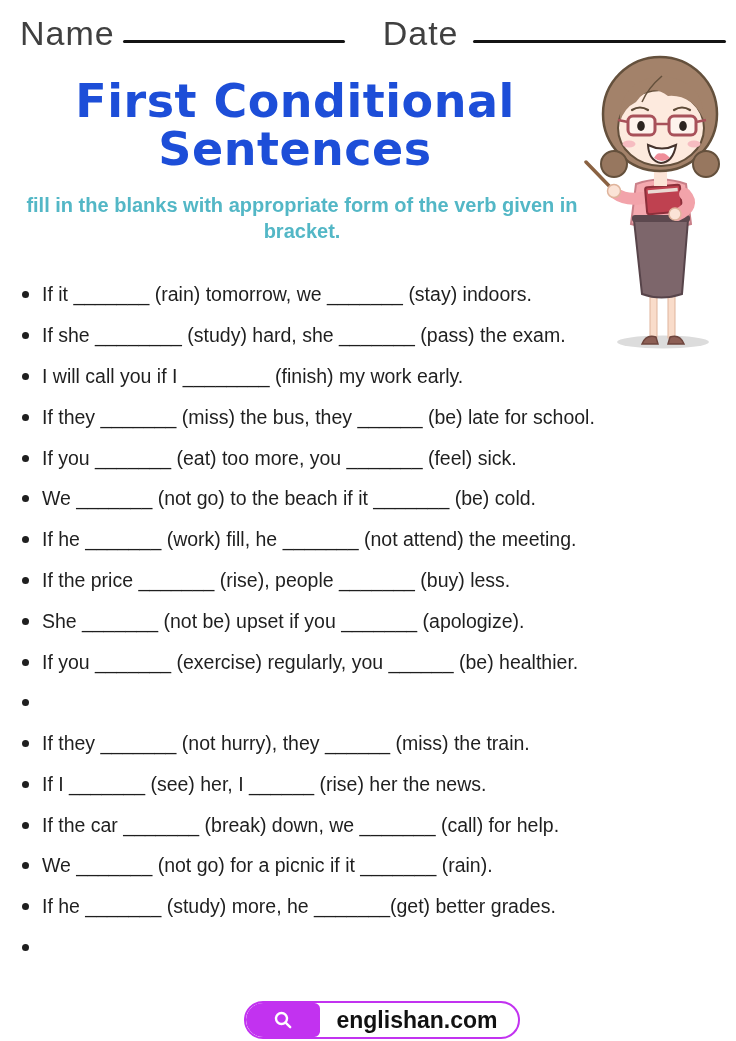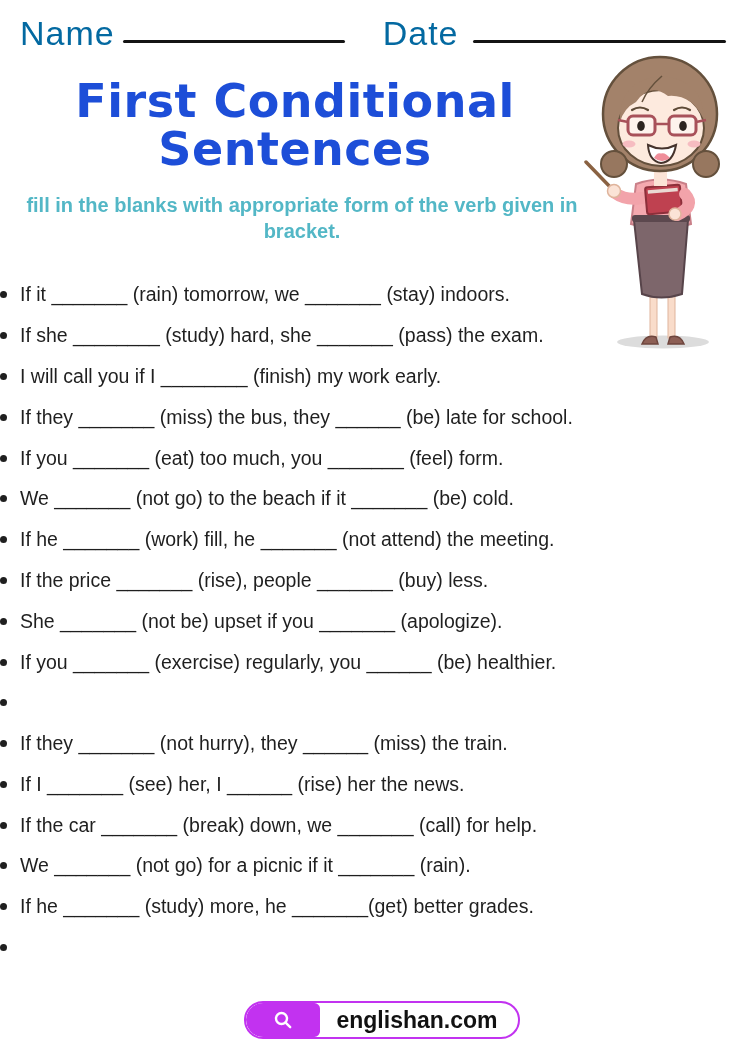--- a/index.html
+++ b/index.html
@@ -12,21 +12,21 @@
     position:relative;
   }
   .page { width:736px; height:1041px; position:relative; }
 
   
   .topbar {
     display:flex; align-items:flex-end;
     padding:8px 8px 0 20px; height:52px;
   }
   .topbar .label {
-    font-size:34px; line-height:1.05; color:#0369a1;
+    font-size:34px; line-height:1.05; color:#404040;
     letter-spacing:1px; font-weight:400;
   }
   .rule { height:3.5px; background:#141414; margin-bottom:9px; border-radius:2px; }
   .rule-name { width:222px; margin-left:8px; }
   .date-label { margin-left:38px; }
   .rule-date { flex:1; margin-left:14px; margin-right:2px; }
 
   
   .title {
     width:590px; text-align:center; margin-top:26px;
@@ -43,21 +43,21 @@
   }
 
   
   .teacher {
     position:absolute; top:48px; right:0;
     width:152px; height:302px; z-index:1;
   }
 
   
   .sentences {
-    list-style:none; margin-top:30px; 
+    list-style:none; margin-top:30px; padding-left:22px;
     position:relative; z-index:2;
   }
   .sentences li {
     display:flex; align-items:center;
     height:40.8px; white-space:nowrap;
     font-size:19.5px; color:#1f1f1f;
   }
   .dot {
     width:7px; height:7px; border-radius:50%;
     background:#1f1f1f; margin-right:13px; flex:none;
@@ -174,21 +174,21 @@
     <li>
         <span class="dot"></span>
         <span>I will call you if I ________ (finish) my work early.</span>
       </li>
     <li>
         <span class="dot"></span>
         <span>If they _______ (miss) the bus, they ______ (be) late for school.</span>
       </li>
     <li>
         <span class="dot"></span>
-        <span>If you _______ (eat) too much, you _______ (feel) form.</span>
+        <span>If you _______ (eat) too more, you _______ (feel) sick.</span>
       </li>
     <li>
         <span class="dot"></span>
         <span>We _______ (not go) to the beach if it _______ (be) cold.</span>
       </li>
     <li>
         <span class="dot"></span>
         <span>If he _______ (work) fill, he _______ (not attend) the meeting.</span>
       </li>
     <li>

